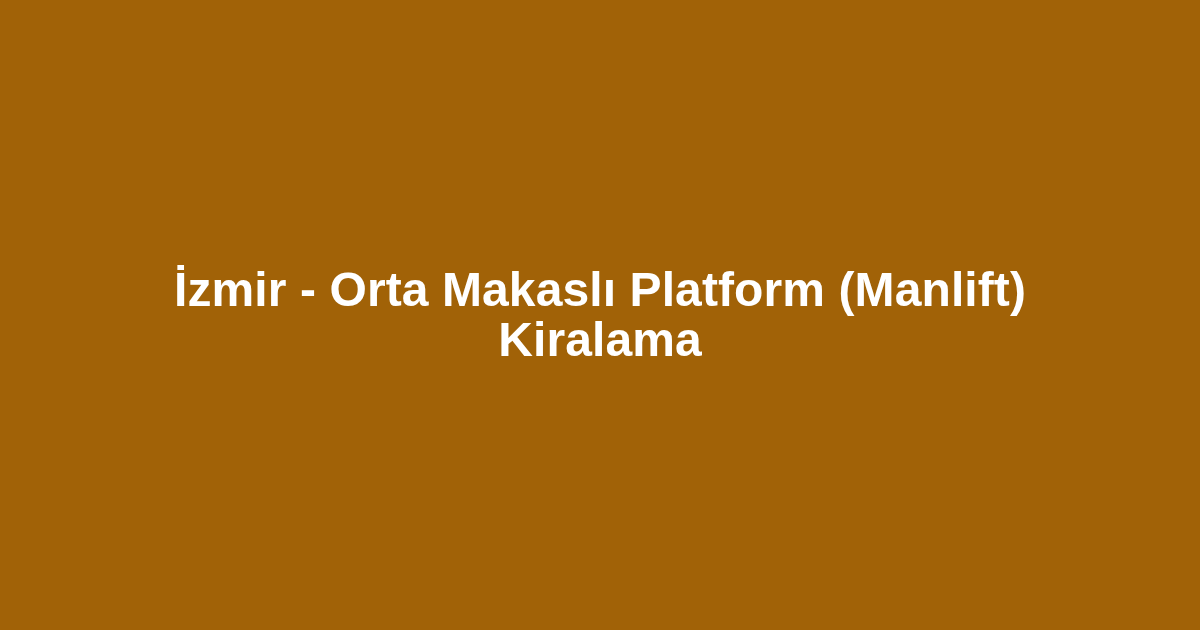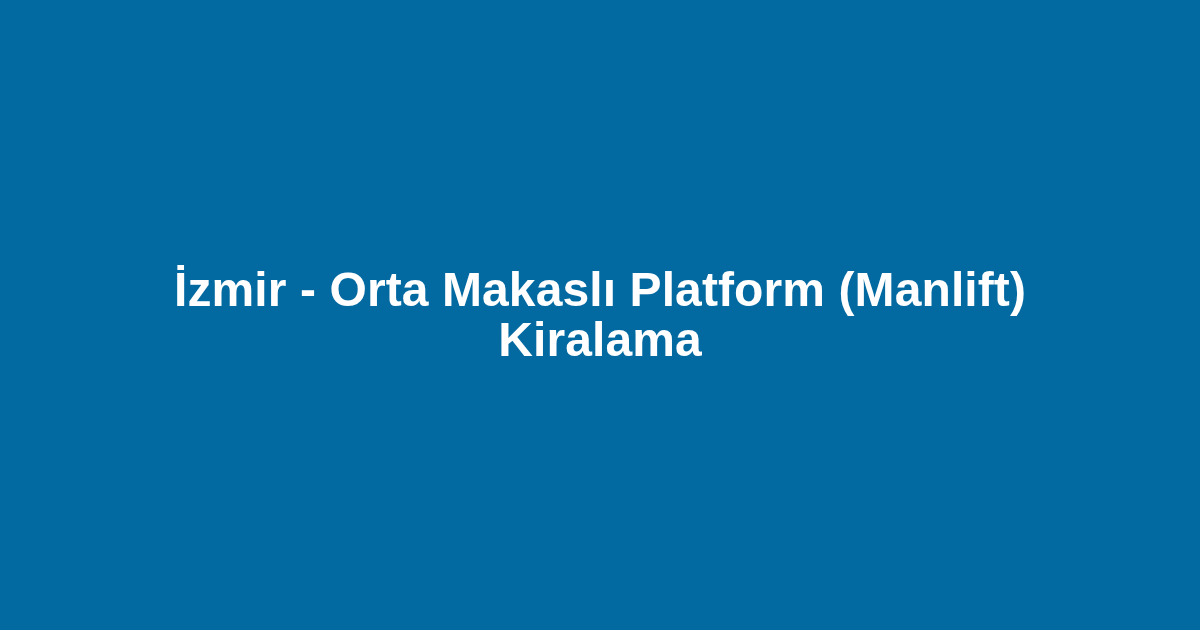--- a/index.html
+++ b/index.html
@@ -44,21 +44,21 @@
     letter-spacing: 0.1px;
     color: #ffffff;
     text-align: center;
     word-wrap: break-word;
     -webkit-font-smoothing: antialiased;
   }
 </style>
 </head>
 <body style="background: rgb(12, 48, 51);">
 
-<div class="og-card" style="background-color: #0369a1;">
+<div class="og-card" style="background-color: #a16207;">
 
   <div class="headline-block">
 
     <h1 class="headline" style="color: rgb(255, 255, 255);">İzmir - Orta Makaslı Platform (Manlift) Kiralama</h1>
 
   </div>
 
 </div>
 
 </body></html>

